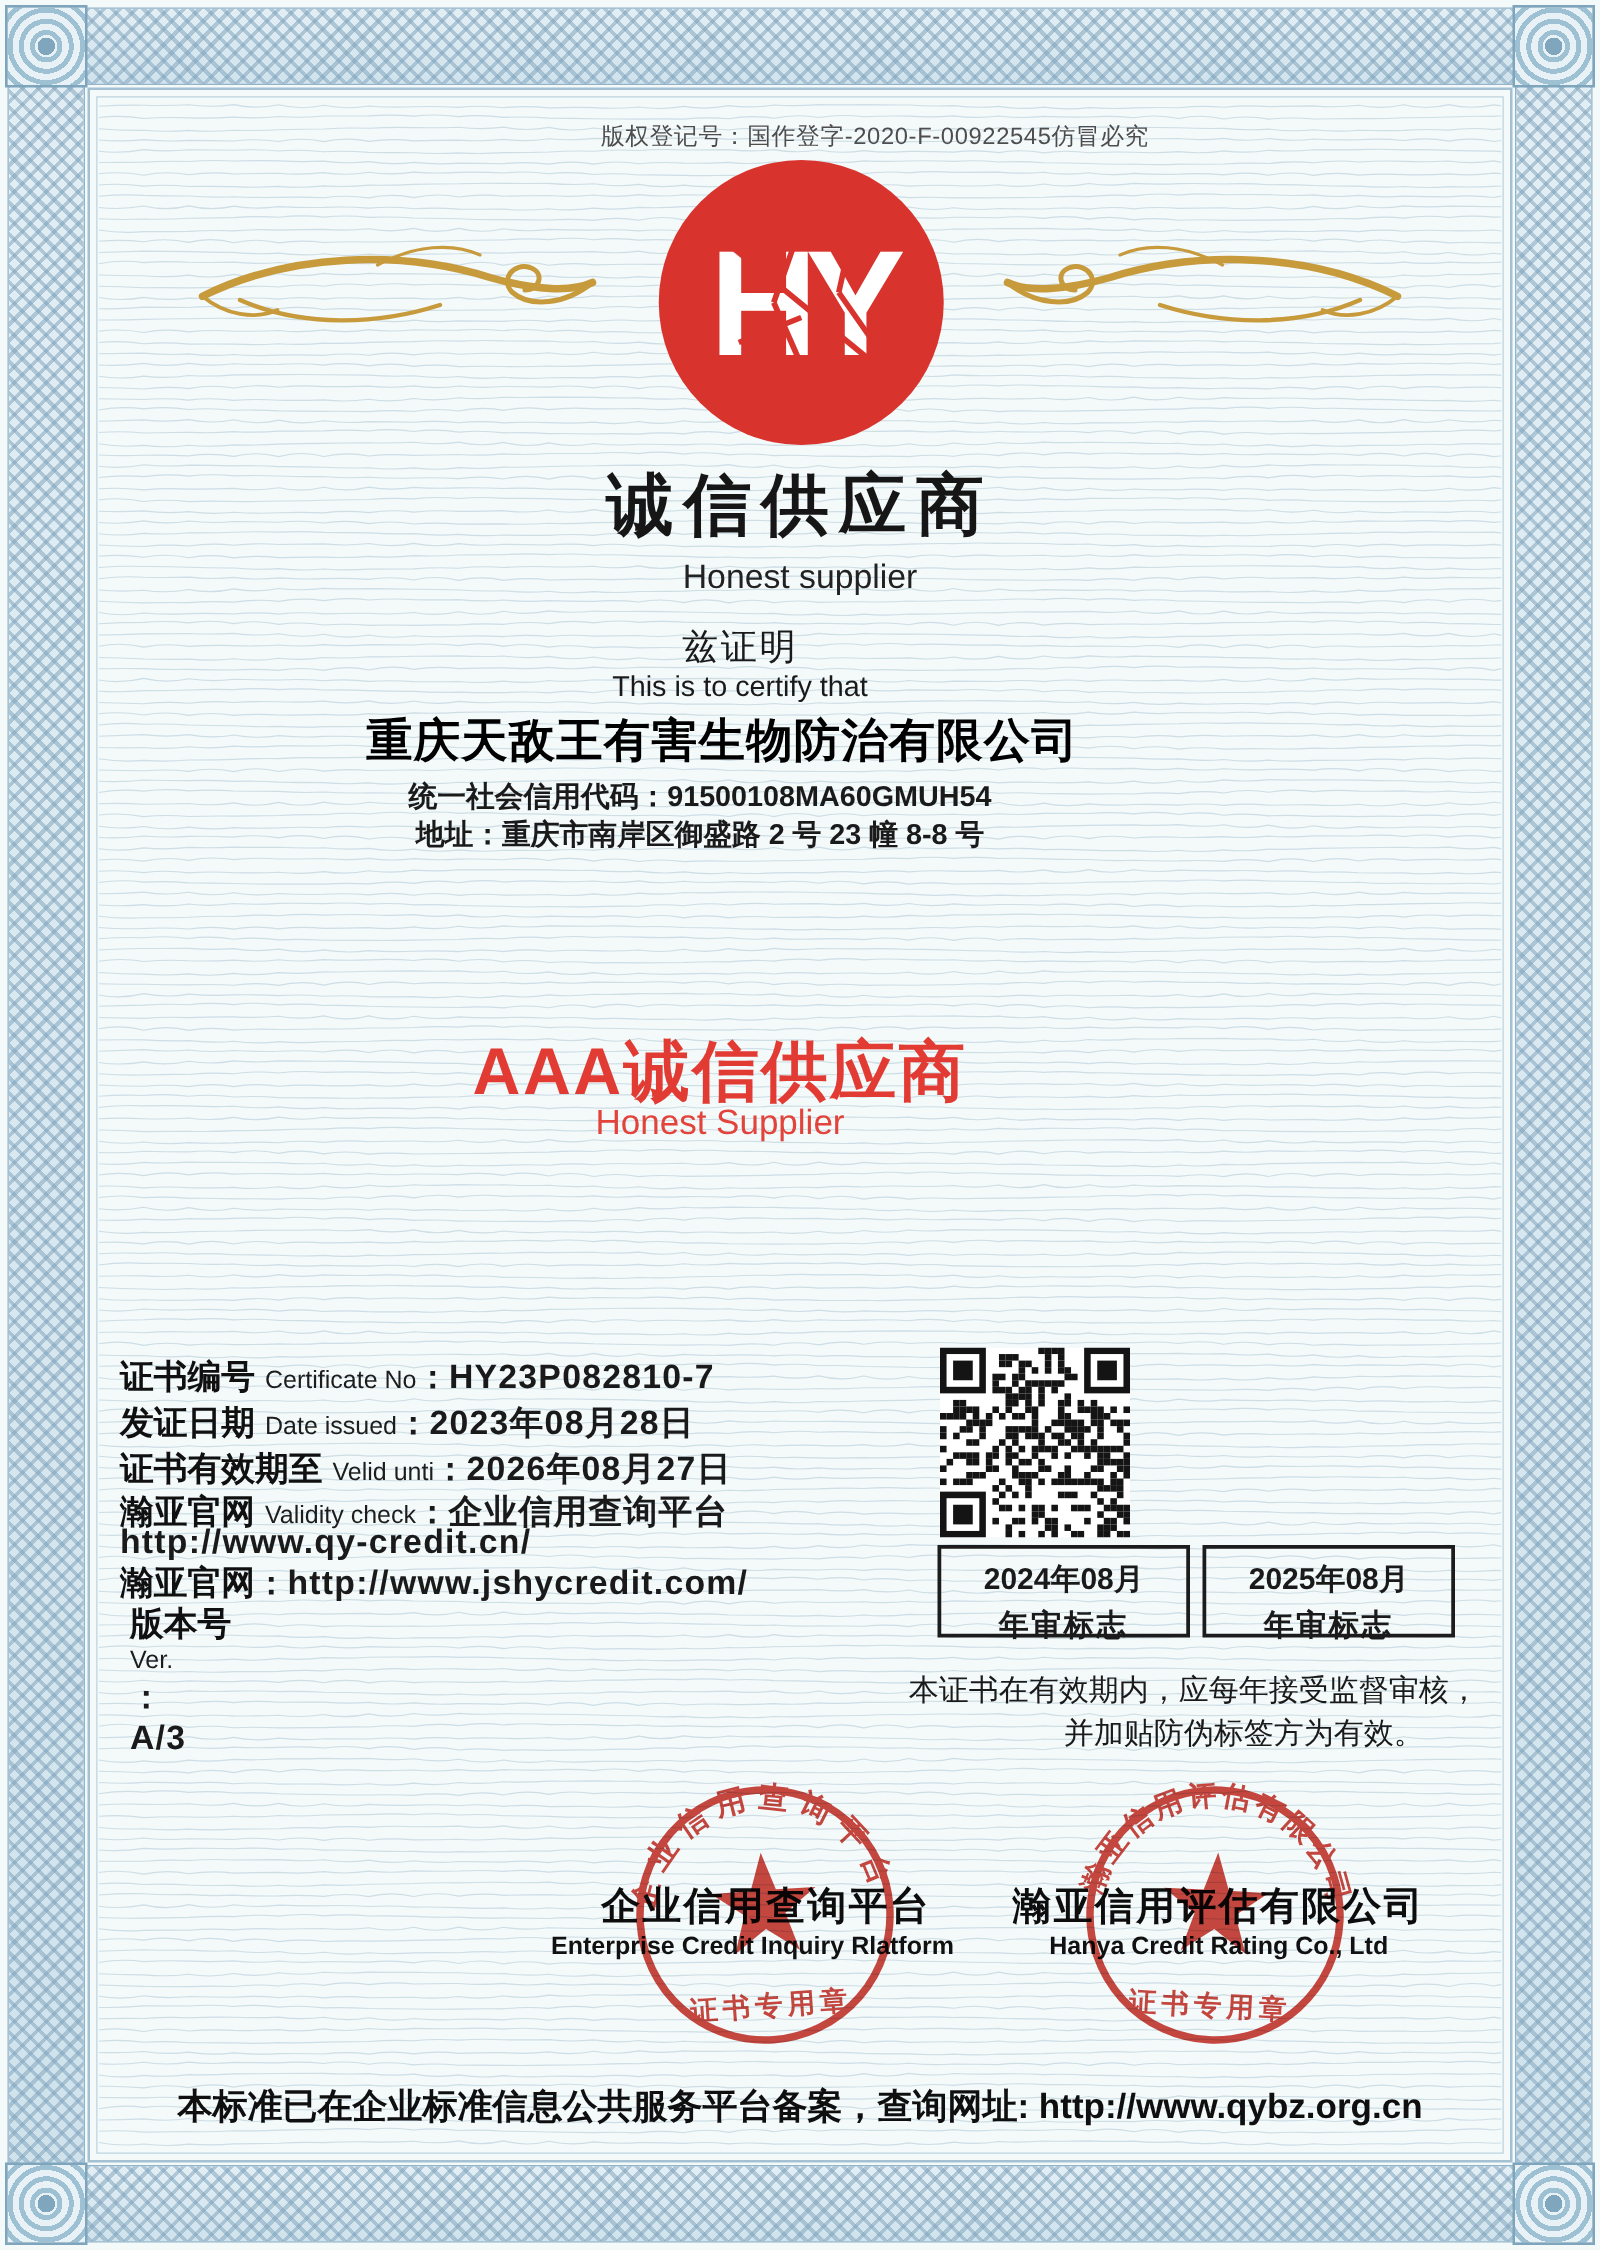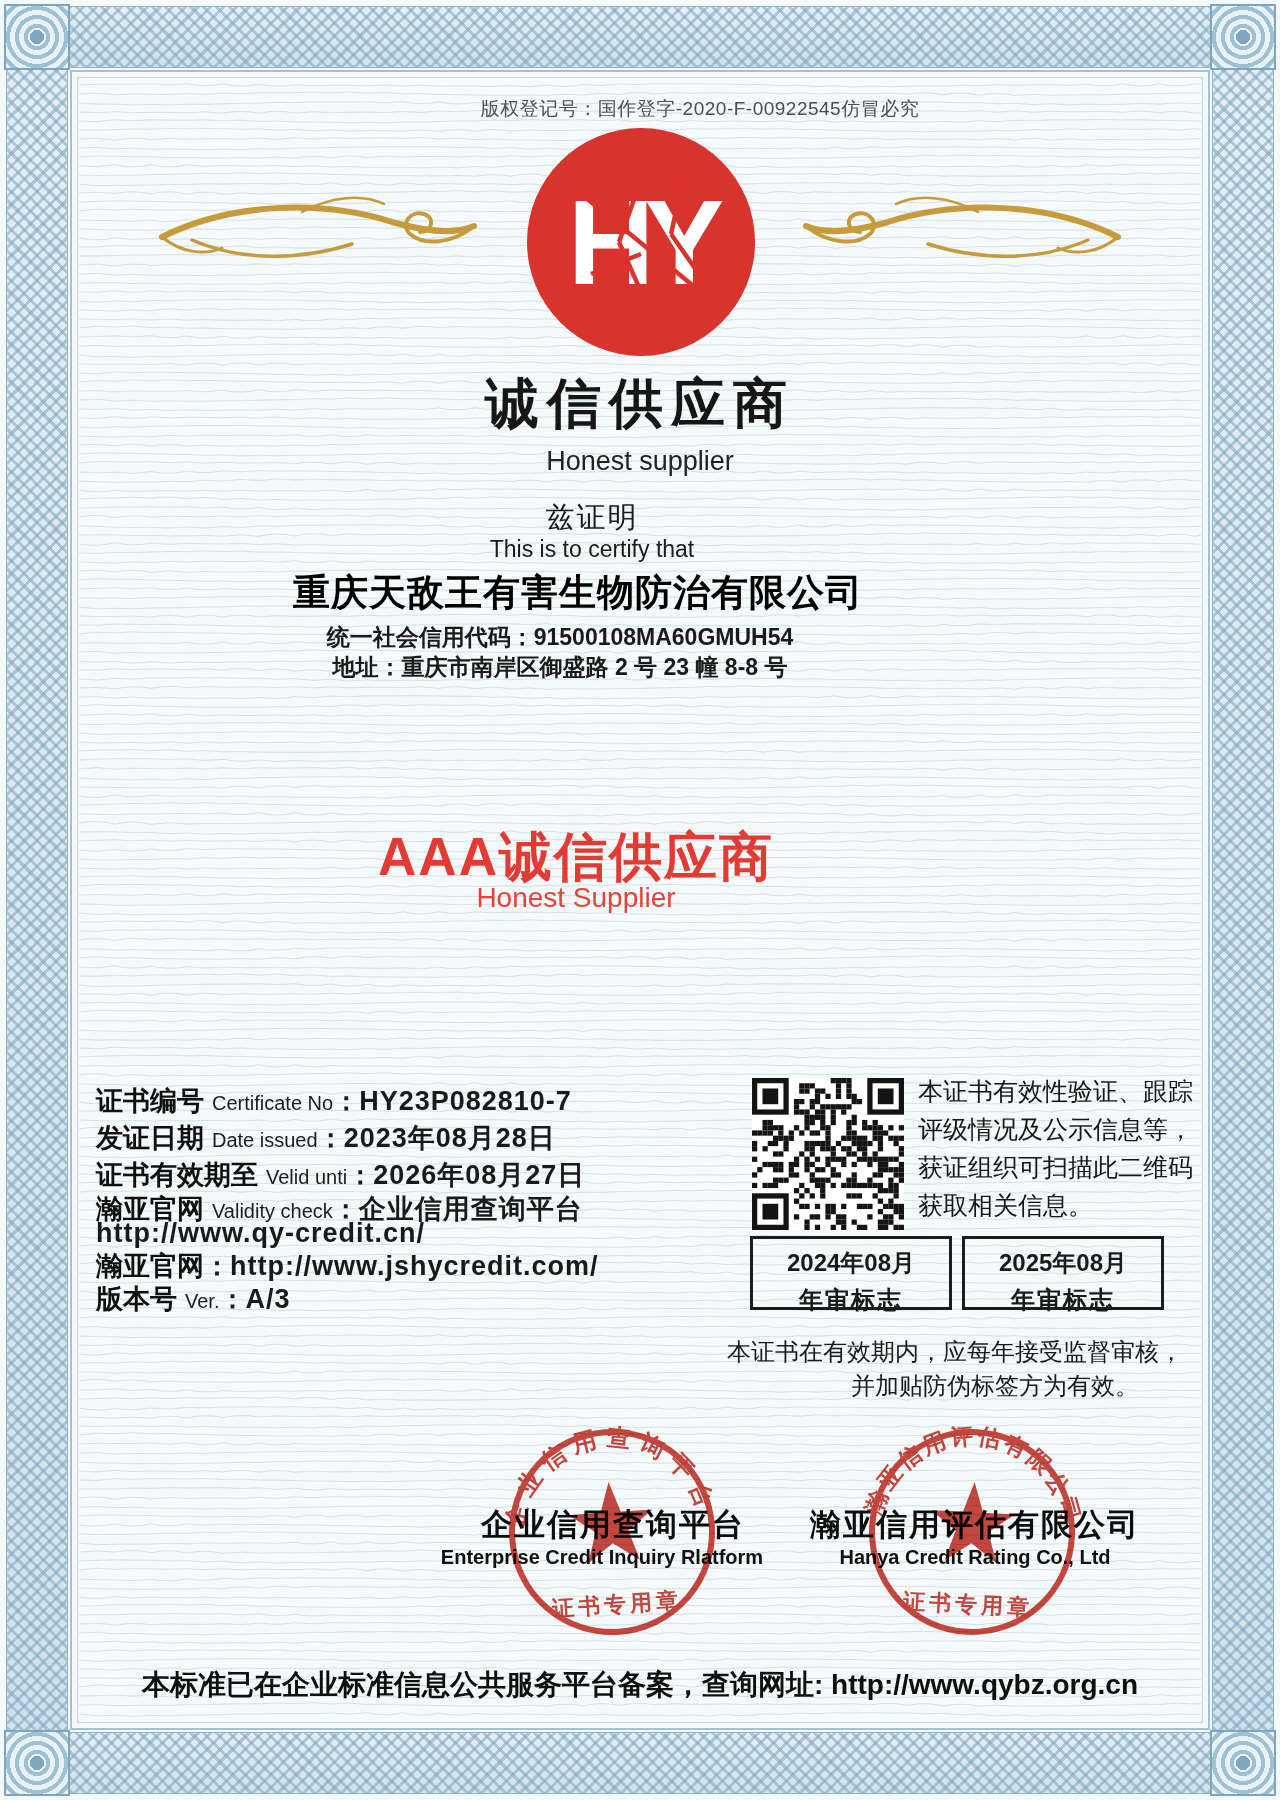--- a/index.html
+++ b/index.html
@@ -66,21 +66,21 @@
     font-size:53px;font-weight:700;letter-spacing:2px;color:#e23b33;}
   .award-en{position:absolute;z-index:4;top:882px;left:176px;width:800px;text-align:center;
     font-size:28px;font-weight:500;color:#e2433b;}
   
   .drow{position:absolute;z-index:4;left:96px;display:flex;align-items:baseline;white-space:nowrap;}
   .drow .cn{font-size:27px;font-weight:700;color:#101010;}
   .drow .en{font-size:20px;font-weight:500;color:#1d1d1d;margin-left:8px;}
   .drow .sep{font-size:26px;font-weight:700;}
   .drow .val{font-size:27px;font-weight:600;letter-spacing:1px;}
   .r1{top:1083px;} .r2{top:1120px;} .r3{top:1157px;} .r4{top:1191px;}
-  .r5{top:1218px;} .r6{top:1248px;} .r7{top:1281px;}
+  .r5{top:1218px;} .r6{top:1248px;} .r7{top:1281px;flex-direction:column;}
   
   #qr{position:absolute;z-index:4;left:752px;top:1078px;width:152px;height:152px;}
   .qr-note{position:absolute;z-index:4;left:918px;top:1072px;width:280px;
     font-size:25px;font-weight:500;line-height:38px;color:#161616;}
   .qr-note span{display:block;}
   .ybox{position:absolute;z-index:4;top:1236px;width:202px;height:74px;
     border:3px solid #1c1c1c;box-sizing:border-box;text-align:center;}
   .ybox-1{left:750px;} .ybox-2{left:962px;}
   .ybox .l1{margin-top:8px;font-size:24px;font-weight:600;}
   .ybox .l2{margin-top:5px;font-size:24px;font-weight:600;letter-spacing:2px;}
@@ -687,26 +687,20 @@
       <rect x="0" y="0" width="7" height="7" fill="#141414"></rect>
       <rect x="1" y="1" width="5" height="5" fill="#ffffff"></rect>
       <rect x="2" y="2" width="3" height="3" fill="#141414"></rect>
       <rect x="22" y="0" width="7" height="7" fill="#141414"></rect>
       <rect x="23" y="1" width="5" height="5" fill="#ffffff"></rect>
       <rect x="24" y="2" width="3" height="3" fill="#141414"></rect>
       <rect x="0" y="22" width="7" height="7" fill="#141414"></rect>
       <rect x="1" y="23" width="5" height="5" fill="#ffffff"></rect>
       <rect x="2" y="24" width="3" height="3" fill="#141414"></rect>
     </svg>
-  <div class="qr-note">
-    <span>本证书有效性验证、跟踪</span>
-    <span>评级情况及公示信息等，</span>
-    <span>获证组织可扫描此二维码</span>
-    <span>获取相关信息。</span>
-  </div>
 
   <div class="ybox ybox-1">
     <div class="l1">2024年08月</div>
     <div class="l2">年审标志</div>
   </div>
   <div class="ybox ybox-2">
     <div class="l1">2025年08月</div>
     <div class="l2">年审标志</div>
   </div>
   <div class="audit1">本证书在有效期内，应每年接受监督审核，</div>

